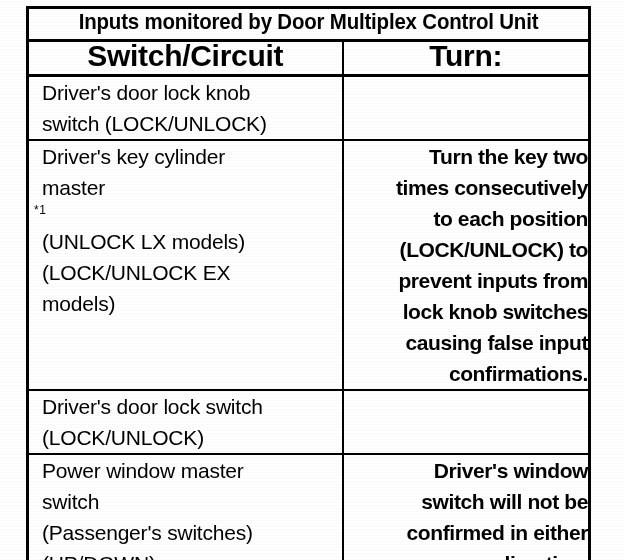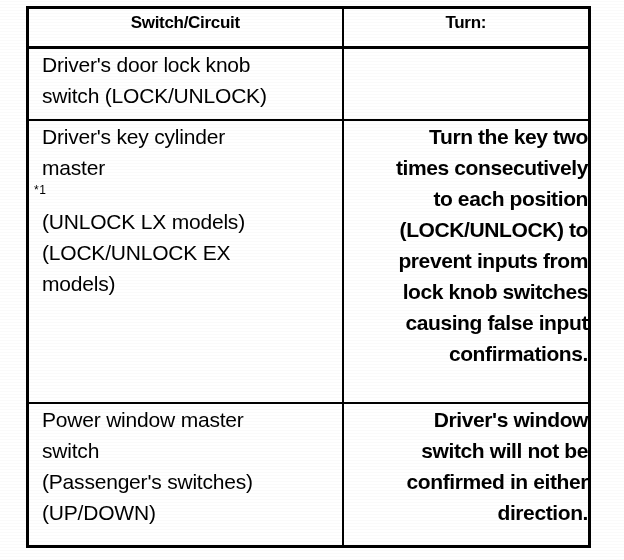--- a/index.html
+++ b/index.html
@@ -67,21 +67,21 @@
 
   
   .head-cell {
     height: 32px;
     text-align: center;
     vertical-align: middle;
     border-bottom: 3px solid #000000 !important;
   }
   .head-text {
     display: block;
-    font-size: 17px;
+    font-size: 30px;
     font-weight: bold;
     line-height: 28px;
     letter-spacing: -0.3px;
     white-space: nowrap;
   }
 
   
   .body-cell {
     padding: 4px 0 6px 8px;
   }
@@ -137,20 +137,25 @@
 
 <div id="scan-page">
 
   <table id="spec-table">
     <colgroup>
       <col class="c-switch">
       <col class="c-note">
     </colgroup>
     <tbody>
 
+      <tr>
+        <td class="title-cell" colspan="2">
+          <span class="title-text">Inputs monitored by Door Multiplex Control Unit</span>
+        </td>
+      </tr>
 
       <tr>
         <td class="head-cell">
           <span class="head-text">Switch/Circuit</span>
         </td>
         <td class="head-cell">
           <span class="head-text">Turn:</span>
         </td>
       </tr>
 
@@ -177,20 +182,29 @@
 times consecutively
 to each position
 (LOCK/UNLOCK) to
 prevent inputs from
 lock knob switches
 causing false input
 confirmations.</span>
         </td>
       </tr>
 
+      <tr class="r-doorlock">
+        <td class="body-cell">
+          <span class="cell-text">Driver's door lock switch
+(LOCK/UNLOCK)</span>
+        </td>
+        <td class="body-cell note-col empty-cell">
+          <span class="cell-text bold"></span>
+        </td>
+      </tr>
 
       <tr class="r-powerwin">
         <td class="body-cell">
           <span class="cell-text">Power window master
 switch
 (Passenger's switches)
 (UP/DOWN)</span>
         </td>
         <td class="body-cell note-col">
           <span class="cell-text bold">Driver's window

